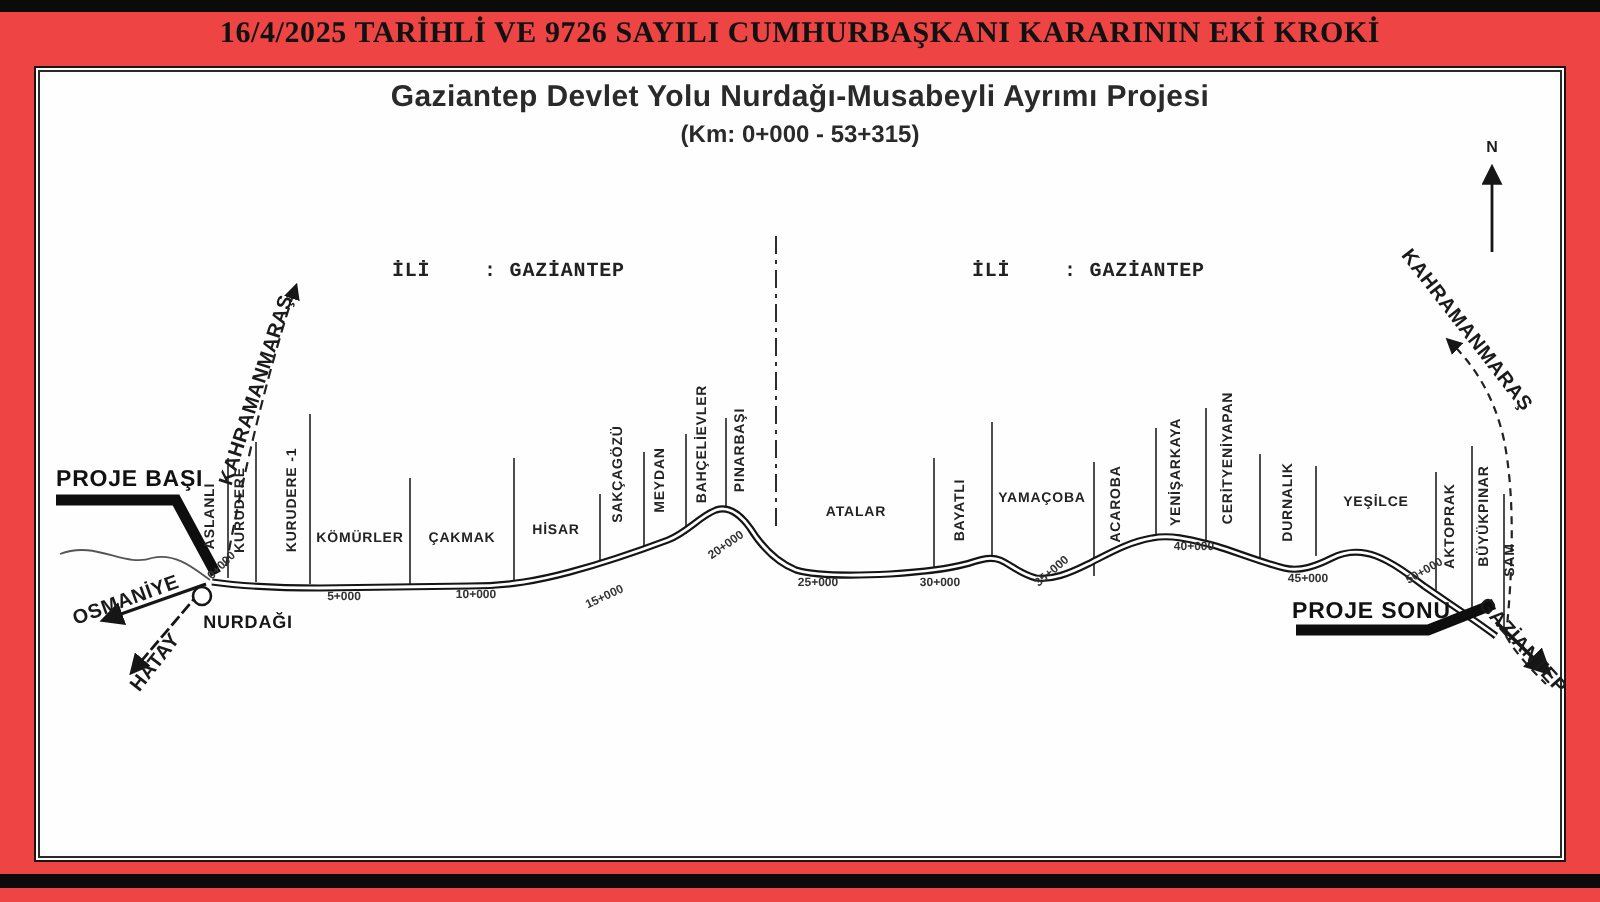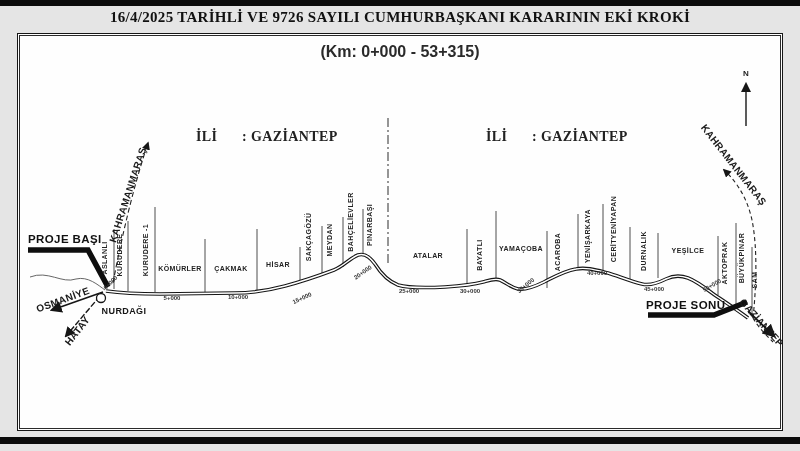--- a/index.html
+++ b/index.html
@@ -1,31 +1,31 @@
 <!DOCTYPE html>
 <html><head>
 <meta charset="utf-8">
 <style>
   html,body{margin:0;padding:0;background:#ffffff;}
-  .page{position:relative;width:800px;height:451px;background:#e5e5e5;overflow:hidden;
+  .page{position:relative;width:800px;height:451px;background:#ef4444;overflow:hidden;
         font-family:"Liberation Sans",sans-serif;color:#1b1b1b;}
   .scanbar{position:absolute;left:0;width:800px;background:#0b0b0b;}
   .scanbar.top{top:0;height:6px;}
   .scanbar.bottom{top:437px;height:7px;}
   .decree-title{position:absolute;top:9px;left:0;width:800px;text-align:center;
         font-family:"Liberation Serif",serif;font-weight:bold;font-size:15px;
         letter-spacing:.3px;color:#111;}
   .mapbox{position:absolute;left:17px;top:33px;width:764px;height:396px;background:#fefefe;
         border:1px solid #161616;
         box-shadow:inset 0 0 0 1px #fff, inset 0 0 0 2px #2a2a2a;}
   .subtitle{position:absolute;top:40px;left:0;width:800px;text-align:center;color:#2a2a2a;}
   .subtitle .l1{font-size:15px;font-weight:600;letter-spacing:.2px;}
-  .subtitle .l2{font-size:16px;font-weight:600;margin-top:3px;}
-  .info{position:absolute;font-family:Liberation Serif, serif;font-weight:bold;
-        font-size:14px;color:#222;letter-spacing:.4px;line-height:15px;}
+  .subtitle .l2{font-size:12px;font-weight:600;margin-top:3px;}
+  .info{position:absolute;font-family:Liberation Mono, monospace;font-weight:bold;
+        font-size:10px;color:#222;letter-spacing:.4px;line-height:15px;}
   .info .lbl{display:inline-block;width:46px;}
   .info-left{left:196px;top:129px;}
   .info-right{left:486px;top:129px;}
   svg{position:absolute;left:0;top:0;}
   svg text{font-family:"Liberation Sans",sans-serif;fill:#1c1c1c;}
   .vname{font-size:7px;font-weight:bold;letter-spacing:.4px;fill:#232323;}
   .sta{font-size:6px;font-weight:bold;fill:#333;}
   .dest{font-size:10px;font-weight:bold;fill:#1a1a1a;letter-spacing:.3px;}
   .projlbl{font-size:11.5px;font-weight:bold;fill:#111;letter-spacing:.4px;}
   .town{font-size:9px;font-weight:bold;fill:#161616;letter-spacing:.4px;}
@@ -36,20 +36,21 @@
 
 <div class="page">
 
   <div class="scanbar top"></div>
 
   <div class="decree-title">16/4/2025 TARİHLİ VE 9726 SAYILI CUMHURBAŞKANI KARARININ EKİ KROKİ</div>
 
   <div class="mapbox"></div>
 
   <div class="subtitle">
+    <div class="l1">Gaziantep Devlet Yolu Nurdağı-Musabeyli Ayrımı Projesi</div>
     <div class="l2">(Km: 0+000 - 53+315)</div>
   </div>
 
   <div class="info info-left">
     <div>
       <span class="lbl">İLİ</span><span>: GAZİANTEP</span>
     </div>
   </div>
 
   <div class="info info-right">

